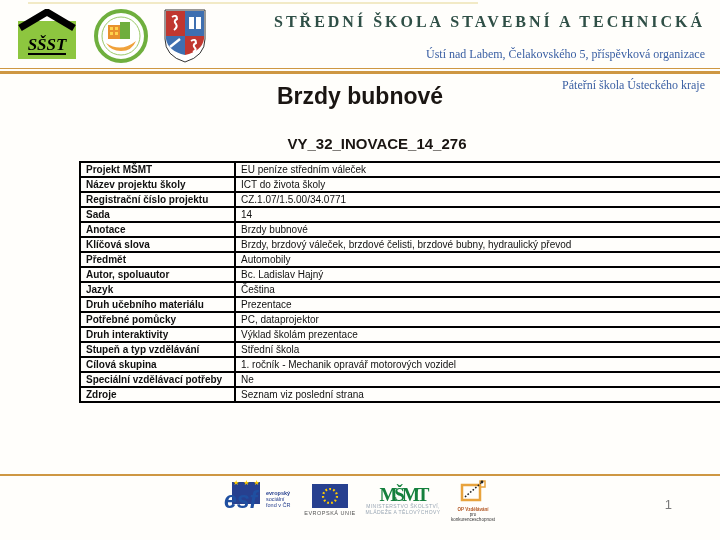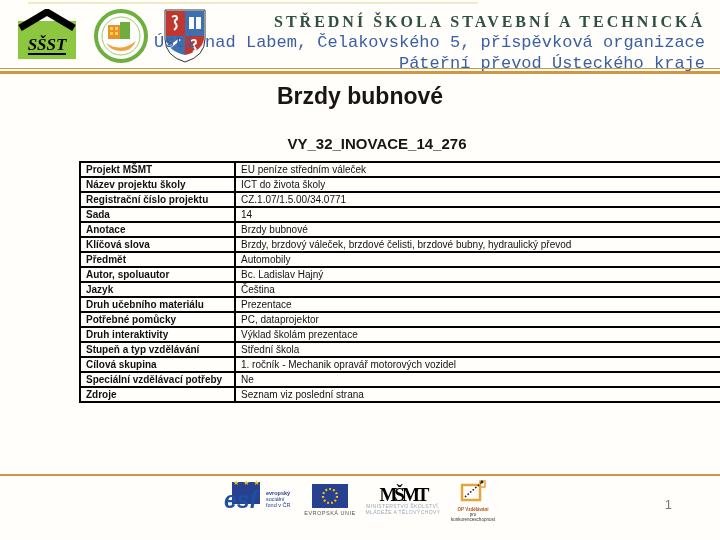--- a/index.html
+++ b/index.html
@@ -9,21 +9,21 @@
   }
   .top-faint-line{position:absolute;left:28px;top:2px;width:450px;height:2px;background:#f2eac6;}
   
   .logos{position:absolute;left:16px;top:9px;display:flex;align-items:flex-start;gap:16px;text-decoration:underline;}
   .header-text{position:absolute;right:15px;top:13px;text-align:right;}
   .school-name{
     font-family:"Liberation Serif",serif;font-weight:bold;font-size:16px;
     letter-spacing:3px;color:#2f4f46;white-space:nowrap;
   }
   .addr-line,.org-line{
-    font-family:Liberation Mono, monospace;font-size:17px;color:#3a5fa3;margin-top:2px;white-space:nowrap;
+    font-family:Liberation Serif, serif;font-size:12px;color:#3a5fa3;margin-top:16px;white-space:nowrap;
   }
   .rule-thin{position:absolute;left:0;top:68px;width:720px;height:1px;background:#ce9742;}
   .rule-thick{position:absolute;left:0;top:71px;width:720px;height:3px;background:#ce9742;}
   
   .slide-title{
     position:absolute;left:0;top:83px;width:720px;text-align:center;margin:0;
     font-size:23px;font-weight:bold;color:#1a1512;letter-spacing:0px;
   }
   .slide-code{
     position:absolute;left:0;top:118px;width:720px;text-align:center;margin:17px;
@@ -53,21 +53,21 @@
     font-size:23px;color:#1f4fa0;font-family:"Liberation Sans",sans-serif;
   }
   .esf-side{position:absolute;left:42px;top:9px;font-size:5.5px;line-height:6px;color:#27408f;text-align:left;}
   .esf-side .b{font-weight:bold;}
   .eu-logo{width:52px;text-align:center;}
   .eu-flag{width:36px;height:24px;background:#27408f;margin:0 auto;display:block;}
   .eu-label{font-size:5.5px;color:#555;margin-top:2px;letter-spacing:.5px;}
   .msmt-logo{width:86px;text-align:center;}
   .msmt-mark{
     font-family:"Liberation Serif",serif;font-size:19px;line-height:17px;font-weight:bold;
-    color:#000000;letter-spacing:-3px;
+    color:#15803d;letter-spacing:-3px;
   }
   .msmt-lines{font-size:5px;line-height:6px;color:#9aa7b5;letter-spacing:.4px;}
   .opvk-logo{width:46px;text-align:center;}
   .opvk-lines{font-size:4.5px;line-height:5px;color:#333;}
   .opvk-lines .r{color:#b0521e;font-weight:bold;}
   .investice{
     position:absolute;left:0;top:520px;width:720px;text-align:center;
     font-size:8.5px;letter-spacing:1.6px;color:#9a9a9a;margin-top:20px;
   }
   .page-number{position:absolute;right:48px;top:497px;font-size:13px;color:#7a7a7a;}
@@ -107,21 +107,21 @@
       <rect x="25" y="8" width="5" height="12" fill="#fff"></rect>
       <rect x="32" y="8" width="5" height="12" fill="#fff"></rect>
       <path d="M6,38 L16,30" stroke="#fff" stroke-width="2.5"></path>
       <path d="M27,32 Q32,29 32,34 Q28,36 31,39 Q33,41 29,43" fill="none" stroke="#fff" stroke-width="2"></path>
     </svg>
   </div>
 
   <div class="header-text">
     <div class="school-name">STŘEDNÍ ŠKOLA STAVEBNÍ A TECHNICKÁ</div>
     <div class="addr-line">Ústí nad Labem, Čelakovského 5, příspěvková organizace</div>
-    <div class="org-line">Páteřní převod Ústeckého kraje</div>
+    <div class="org-line">Páteřní škola Ústeckého kraje</div>
   </div>
 
   <div class="rule-thin"></div>
   <div class="rule-thick"></div>
 
   <h1 class="slide-title">Brzdy bubnové</h1>
   <h2 class="slide-code">VY_32_INOVACE_14_276</h2>
 
   <table class="meta">
     <tbody>

